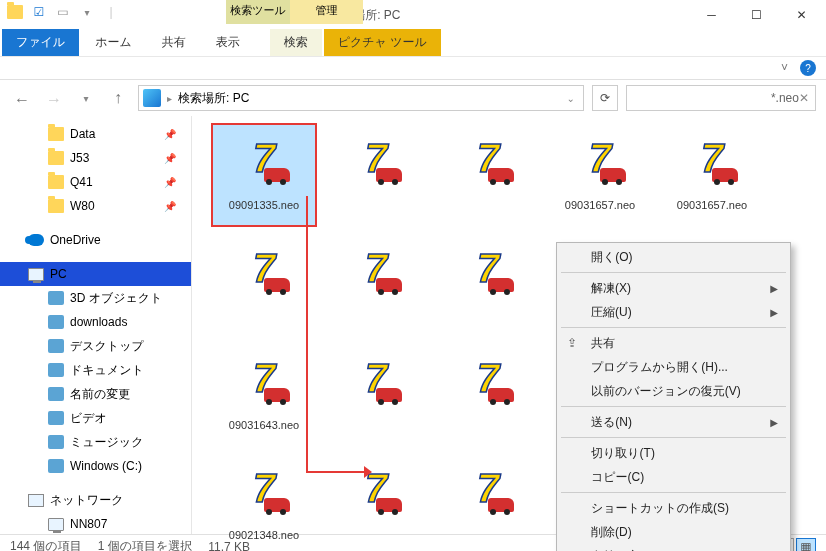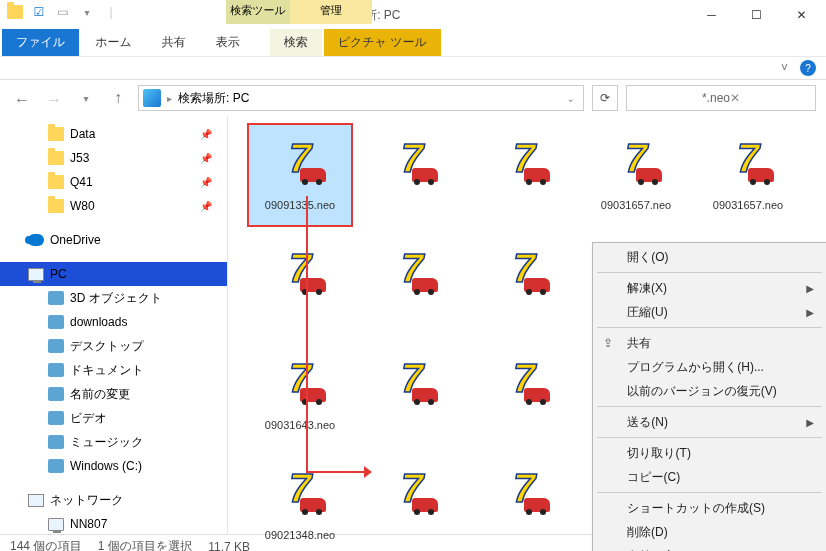--- a/index.html
+++ b/index.html
@@ -20,24 +20,24 @@
 .ctx-pic { background: #f8e8a0; }
 .ribbon-strip { height: 24px; display: flex; border-top: 1px solid #e8e8e8; border-bottom: 1px solid #e0e0e0; }
 .ribbon-caret { margin-left: auto; display: flex; align-items: center; gap: 12px; padding-right: 10px; color: #555; }
 
 .nav-row { height: 36px; display: flex; align-items: center; padding: 4px 10px; gap: 8px; }
 .nav-ar { width: 24px; height: 24px; display: flex; align-items: center; justify-content: center; color: #777; font-size: 16px; }
 .breadcrumb { flex: 1; height: 26px; border: 1px solid #ccc; display: flex; align-items: center; padding: 0 4px; gap: 6px; }
 .bc-icon { width: 18px; height: 18px; background: linear-gradient(135deg,#4fc3f7,#1976d2); border-radius: 2px; }
 .bc-drop { color: #888; font-size: 10px; margin-left: auto; padding: 0 4px; }
 .refresh { width: 26px; height: 26px; border: 1px solid #ccc; display: flex; align-items: center; justify-content: center; color: #555; }
-.search-box { width: 190px; height: 26px; border: 1px solid #ccc; display: flex; align-items: center; padding: 0 6px; color: #666; justify-content: center; }
+.search-box { width: 190px; height: 26px; border: 1px solid #ccc; display: flex; align-items: center; padding: 0 6px; color: #666; justify-content: flex-end; }
 
 .body-split { display: flex; height: 418px; }
-.sidebar { width: 228px; border-right: 1px solid #e6e6e6; padding: 6px 0; overflow: hidden; }
+.sidebar { width: 192px; border-right: 1px solid #e6e6e6; padding: 6px 0; overflow: hidden; }
 .tree-item { display: flex; align-items: center; height: 24px; padding-left: 28px; gap: 6px; cursor: pointer; position: relative; }
 .tree-item.lvl2 { padding-left: 48px; }
 .tree-item.sel { background: #1d4ed8; }
 .tree-item .pin { position: absolute; right: 14px; color: #888; font-size: 10px; }
 .folder-ic { width: 16px; height: 14px; background: #ffd65a; border-radius: 1px; position: relative; }
 .folder-ic::before { content:''; position:absolute; top:-3px; left:0; width:7px; height:3px; background:#ffd65a; border-radius:1px 1px 0 0; }
 .spacer { height: 10px; }
 
 .content { flex: 1; position: relative; background: #fff; padding: 8px 0 0 20px; }
 .file-grid { display: grid; grid-template-columns: repeat(5, 110px); gap: 8px 2px; }
@@ -82,21 +82,21 @@
   <span class="qat-icon" style="color:#1976d2">☑</span>
   <span class="qat-icon" style="color:#888">▭</span>
   <span class="qat-icon" style="color:#888;font-size:10px">▾</span>
   <span class="qat-icon" style="color:#ccc">|</span>
 </div>
 <div class="titlebar">
   <div style="position:absolute;left:226px;top:0;display:flex;">
     <div style="width:64px">
       <div class="ctx-hdr ctx-search">検索ツール</div>
     </div>
-    <div style="width:82px">
+    <div style="width:73px">
       <div class="ctx-hdr ctx-pic">管理</div>
     </div>
   </div>
   <span class="title-text">*.neo - 検索場所: PC</span>
   <div class="win-btn">─</div>
   <div class="win-btn">☐</div>
   <div class="win-btn">✕</div>
 </div>
 
 <div class="ribbon-tabs">

